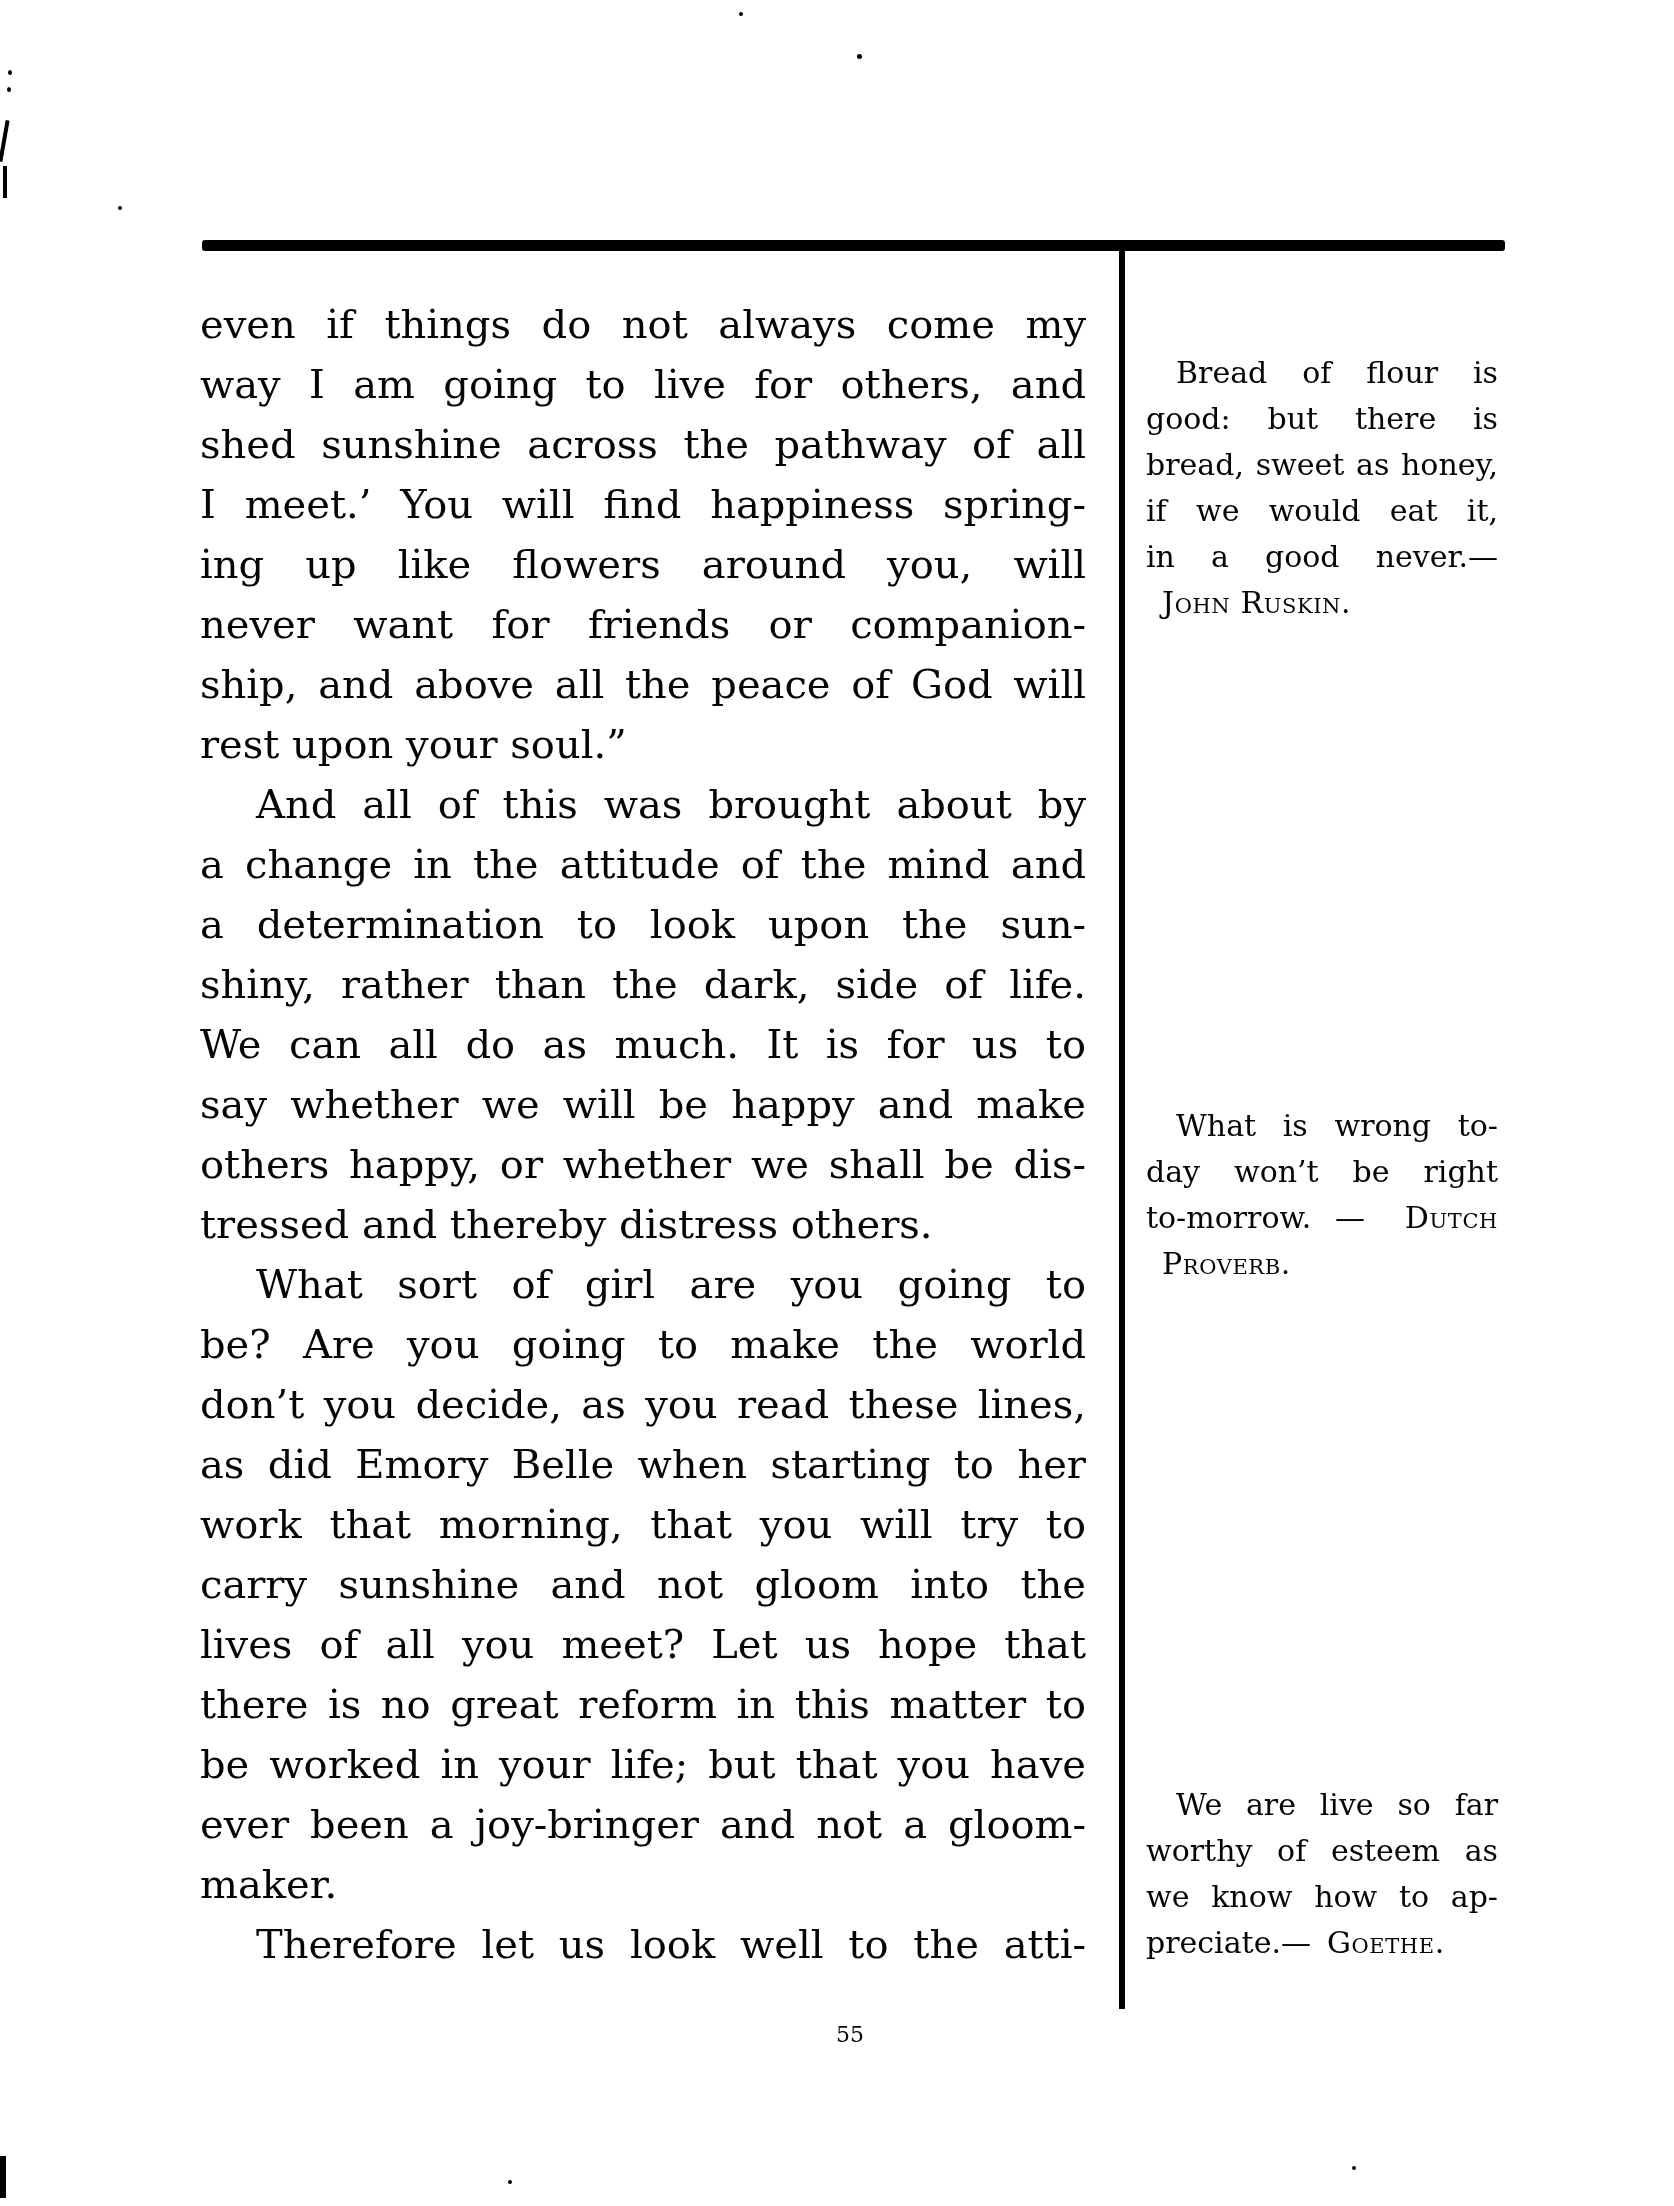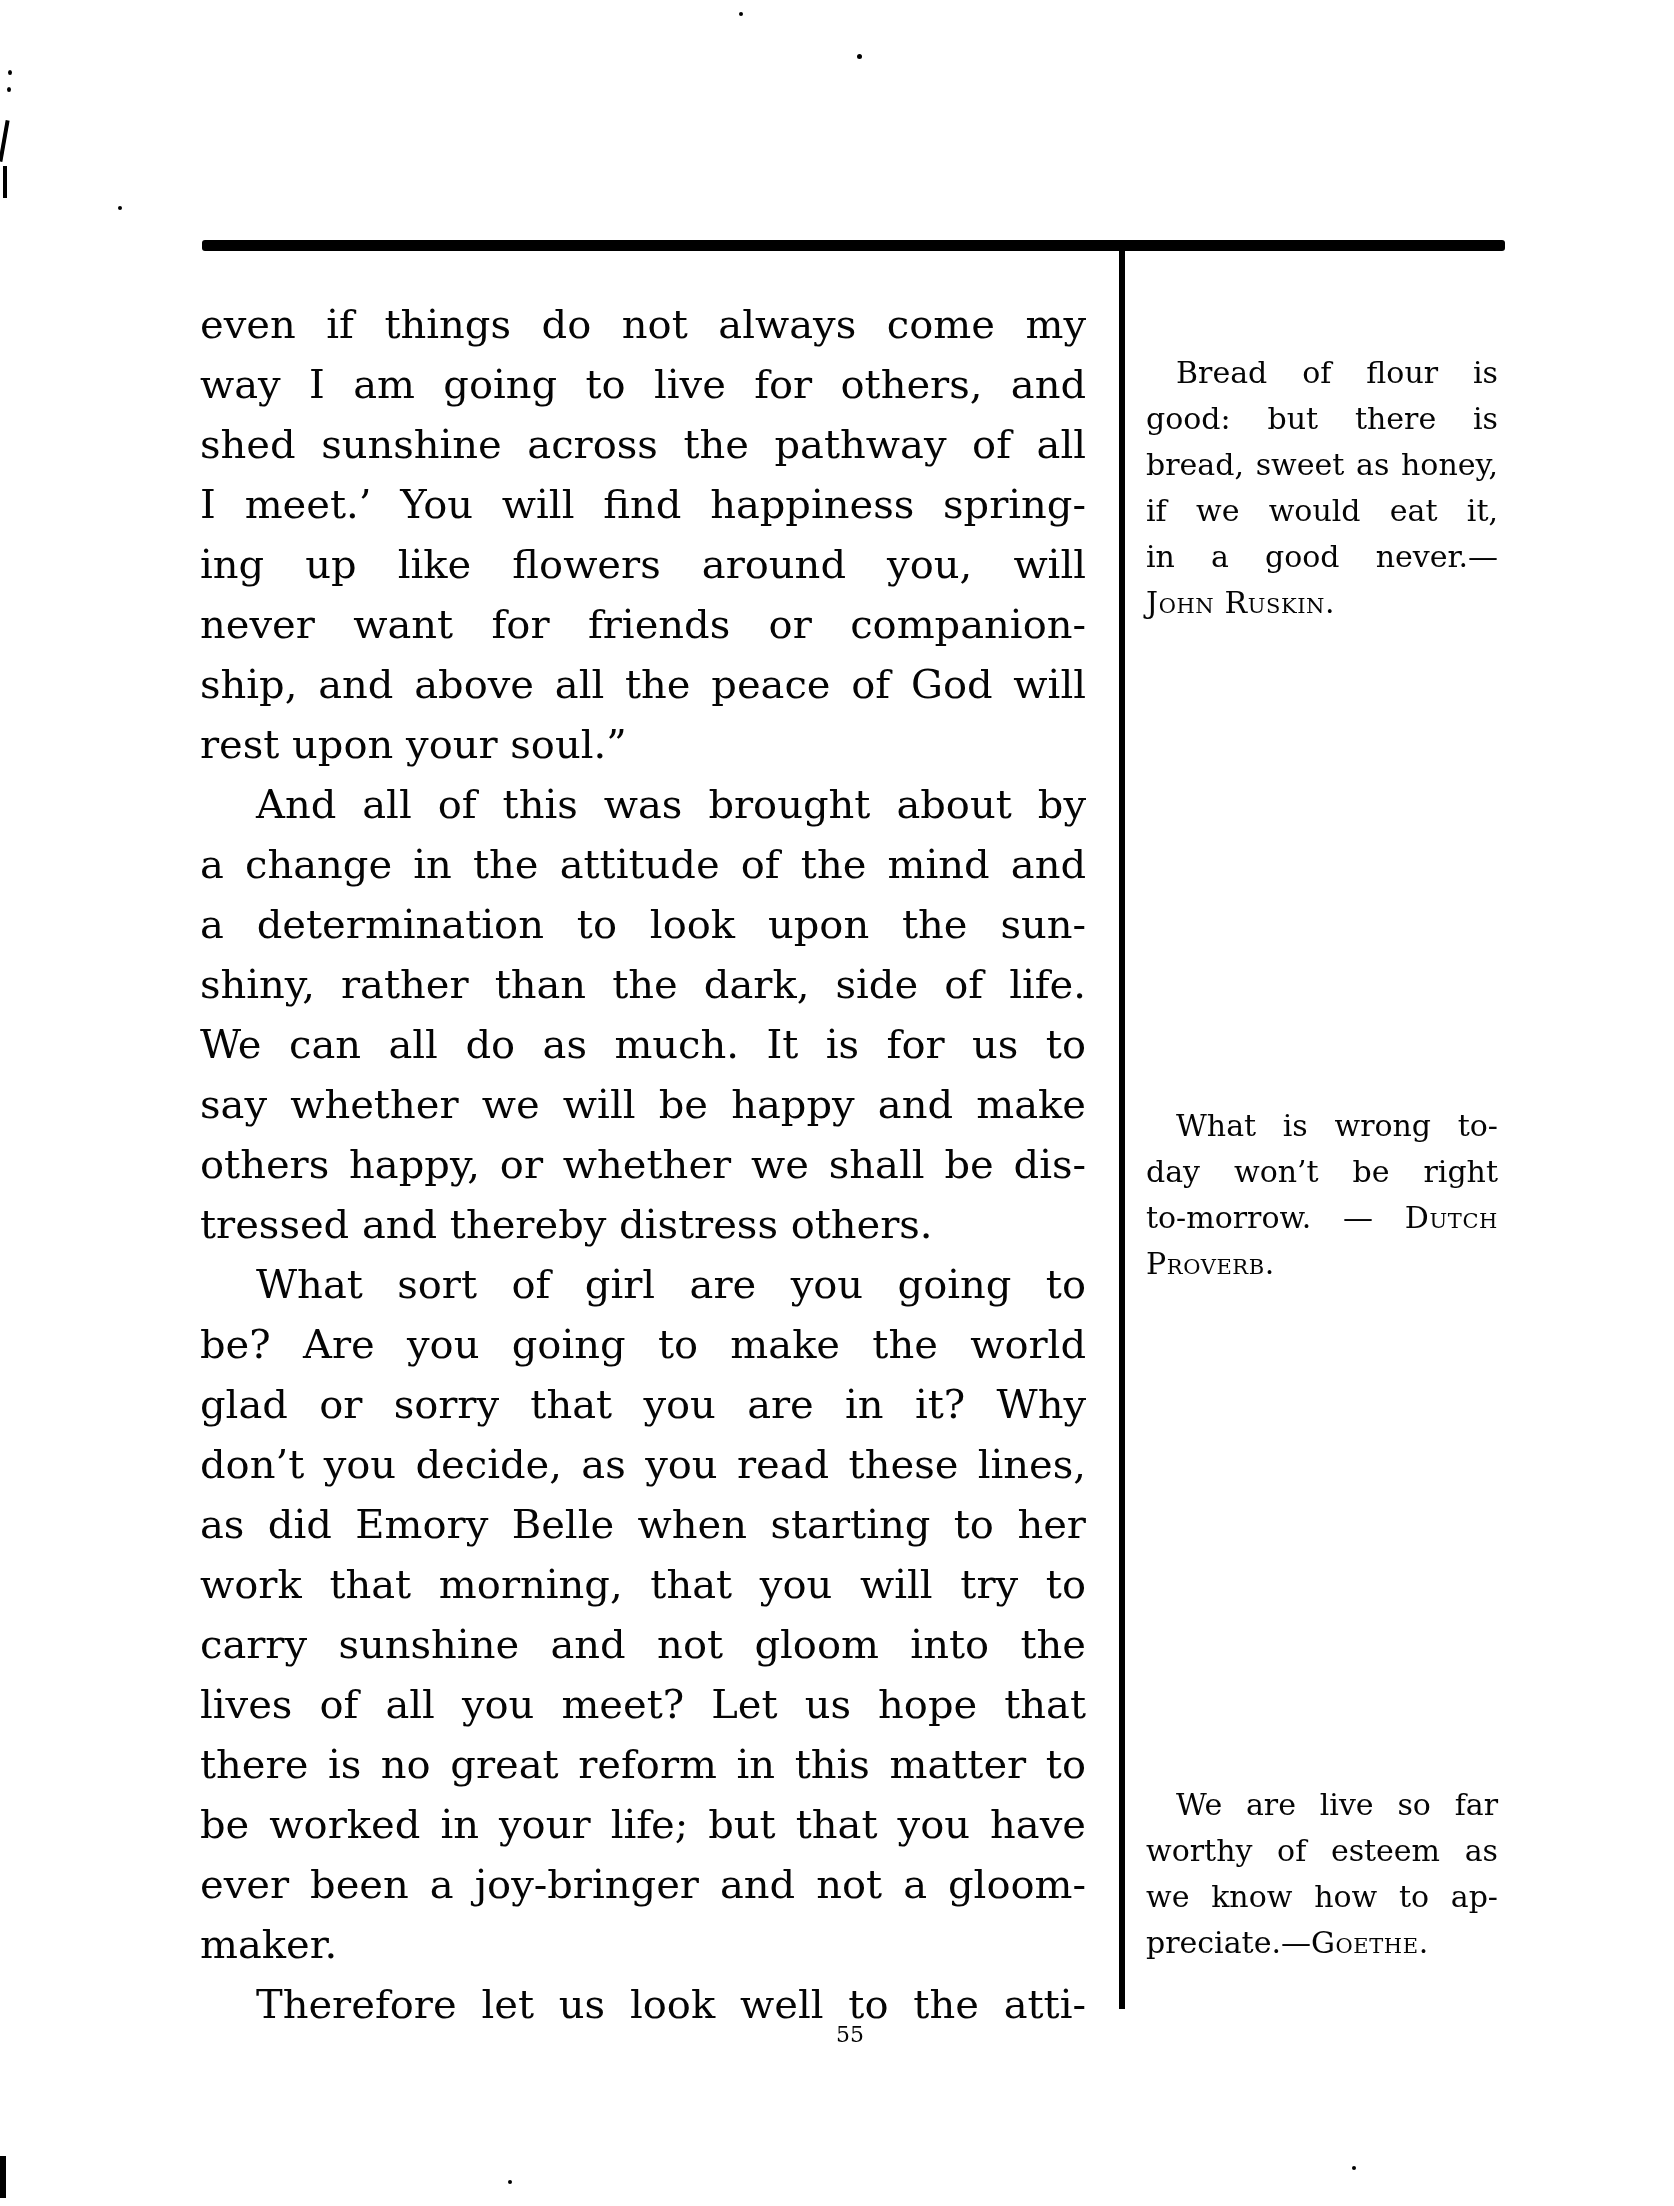--- a/index.html
+++ b/index.html
@@ -28,21 +28,21 @@
   .ln.pe{text-align-last:left;}
   .ln.ind{text-indent:56px;}
   .sq{
     position:absolute;left:1146px;width:352px;
     font-size:30px;line-height:46px;
   }
   .q1{top:350px;} .q2{top:1103px;} .q3{top:1782px;}
   .ql{text-align:justify;text-align-last:justify;height:46px;}
   .ql.qe{text-align-last:left;}
   .ql.qind{text-indent:30px;}
-  .sc{font-variant:small-caps;letter-spacing:0.02em;}
+  .sc{font-variant:small-caps;letter-spacing:0.02em;margin-left:16px;}
   .pagenum{
     position:absolute;top:2022px;left:0;width:100%;box-sizing:border-box;
     padding-left:26px;text-align:center;font-size:22px;
   }
   .speck{position:absolute;background:#000;}
   .dot{border-radius:50%;}
 </style>
 </head>
 <body>
 
@@ -63,21 +63,20 @@
     <div class="ln ind">And all of this was brought about by</div>
     <div class="ln">a change in the attitude of the mind and</div>
     <div class="ln">a determination to look upon the sun-</div>
     <div class="ln">shiny, rather than the dark, side of life.</div>
     <div class="ln">We can all do as much.  It is for us to</div>
     <div class="ln">say whether we will be happy and make</div>
     <div class="ln">others happy, or whether we shall be dis-</div>
     <div class="ln pe">tressed and thereby distress others.</div>
     <div class="ln ind">What sort of girl are you going to</div>
     <div class="ln">be?  Are you going to make the world</div>
-    <div class="ln">glad or sorry that you are in it?  Why</div>
     <div class="ln">don’t you decide, as you read these lines,</div>
     <div class="ln">as did Emory Belle when starting to her</div>
     <div class="ln">work that morning, that you will try to</div>
     <div class="ln">carry sunshine and not gloom into the</div>
     <div class="ln">lives of all you meet?  Let us hope that</div>
     <div class="ln">there is no great reform in this matter to</div>
     <div class="ln">be worked in your life; but that you have</div>
     <div class="ln">ever been a joy-bringer and not a gloom-</div>
     <div class="ln pe">maker.</div>
     <div class="ln ind">Therefore let us look well to the atti-</div>

